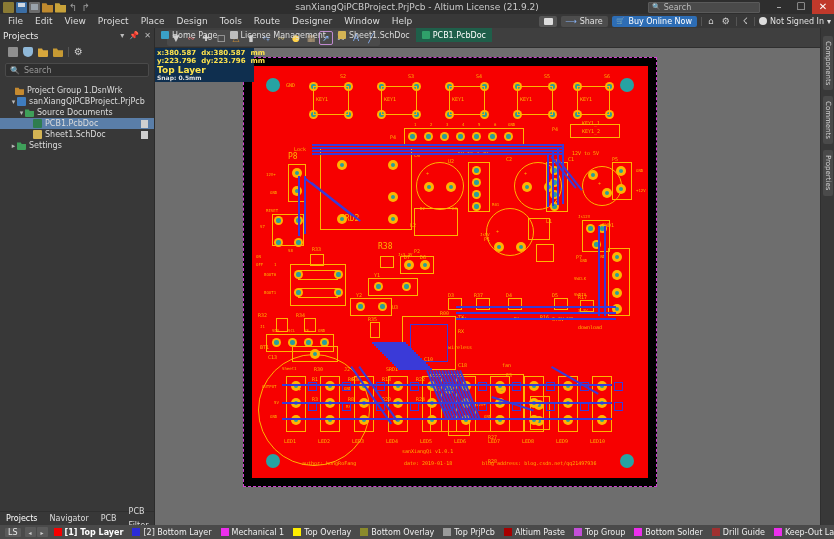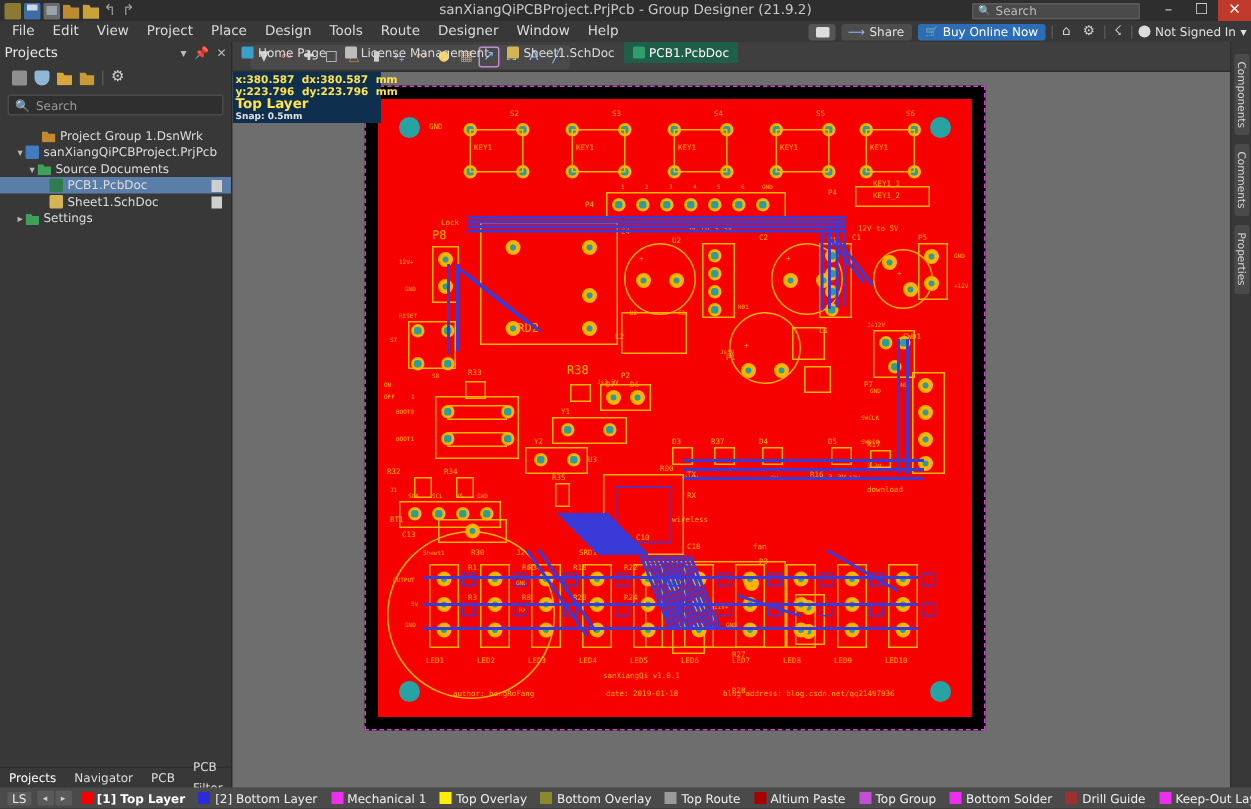--- a/index.html
+++ b/index.html
@@ -246,21 +246,21 @@
   <div class="titlebar">
     <div class="qat">
       <span class="ic ic-alt"></span>
       <span class="ic ic-save"></span>
       <span class="ic ic-saveall"></span>
       <span class="ic ic-open"></span>
       <span class="ic ic-open2"></span>
       <span class="arrow-u">↰</span>
       <span class="arrow-r">↱</span>
     </div>
-    <div class="title-text">sanXiangQiPCBProject.PrjPcb - Group Designer (21.9.2)</div>
+    <div class="title-text">sanXiangQiPCBProject.PrjPcb - Altium License (21.9.2)</div>
     <div class="tb-right">
       <div class="searchbox-top">
         <span class="mag">🔍</span>
         <span>Search</span>
       </div>
       <div class="winbtn">–</div>
       <div class="winbtn">☐</div>
       <div class="winbtn close">✕</div>
     </div>
   </div>
@@ -322,21 +322,21 @@
         <span class="pt-div"></span>
         <span class="pt-gear">⚙</span>
       </div>
       <div class="search-wrap">
         <div class="search-field">
           <span class="mag">🔍</span>
           <span>Search</span>
         </div>
       </div>
       <div class="tree">
-        <div class="tnode" style="padding-left:21px">
+        <div class="tnode" style="padding-left:8px">
           <span class="exp"></span>
           <span class="tic ic-grp"></span>
           <span class="lbl">Project Group 1.DsnWrk</span>
         </div>
         <div class="tnode" style="padding-left:10px">
           <span class="exp">▾</span>
           <span class="tic ic-prj"></span>
           <span class="lbl">sanXiangQiPCBProject.PrjPcb</span>
         </div>
         <div class="tnode" style="padding-left:18px">
@@ -1123,21 +1123,21 @@
         <div class="lyr">
           <span class="sw" style="background: rgb(255, 238, 0);"></span>
           <span class="nm">Top Overlay</span>
         </div>
         <div class="lyr">
           <span class="sw" style="background: rgb(138, 138, 43);"></span>
           <span class="nm">Bottom Overlay</span>
         </div>
         <div class="lyr">
           <span class="sw" style="background: rgb(154, 154, 154);"></span>
-          <span class="nm">Top Route</span>
+          <span class="nm">Top PrjPcb</span>
         </div>
         <div class="lyr">
           <span class="sw" style="background: rgb(168, 0, 0);"></span>
           <span class="nm">Altium Paste</span>
         </div>
         <div class="lyr">
           <span class="sw" style="background: rgb(195, 79, 216);"></span>
           <span class="nm">Top Group</span>
         </div>
         <div class="lyr">

